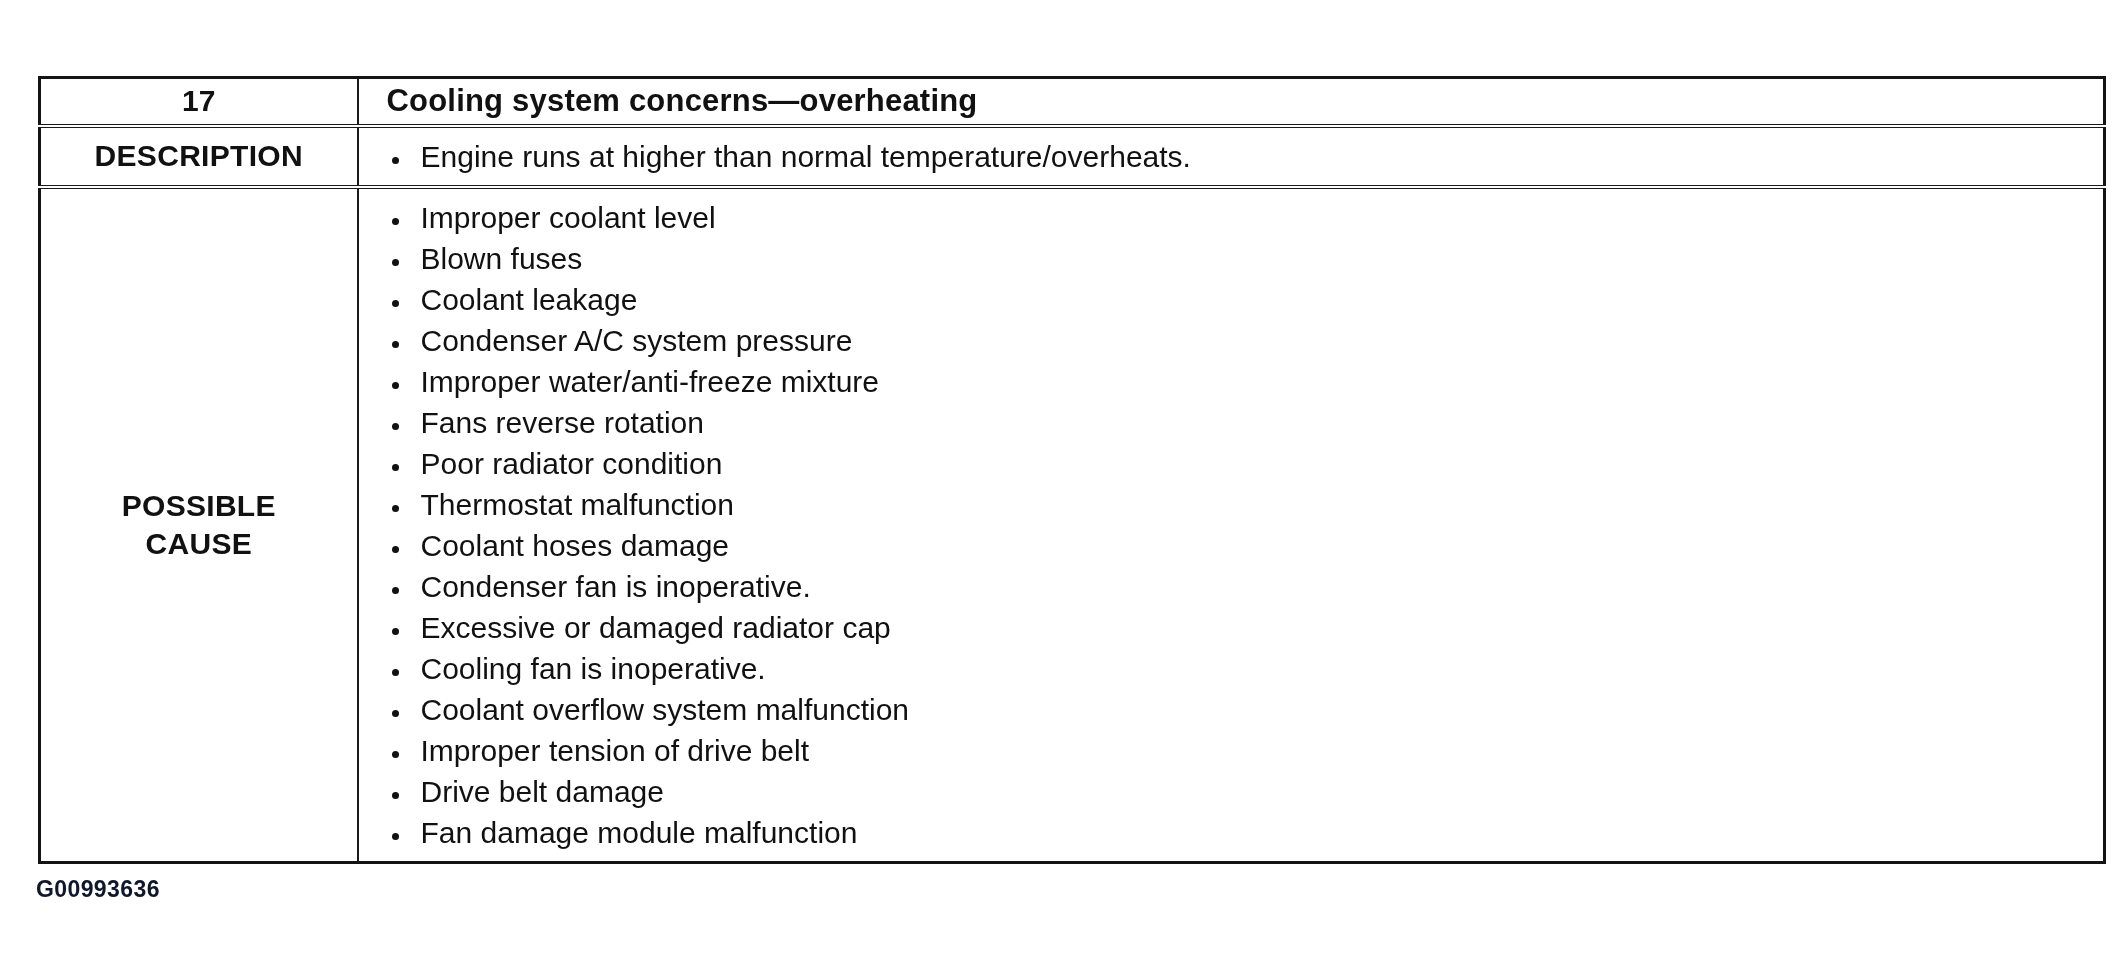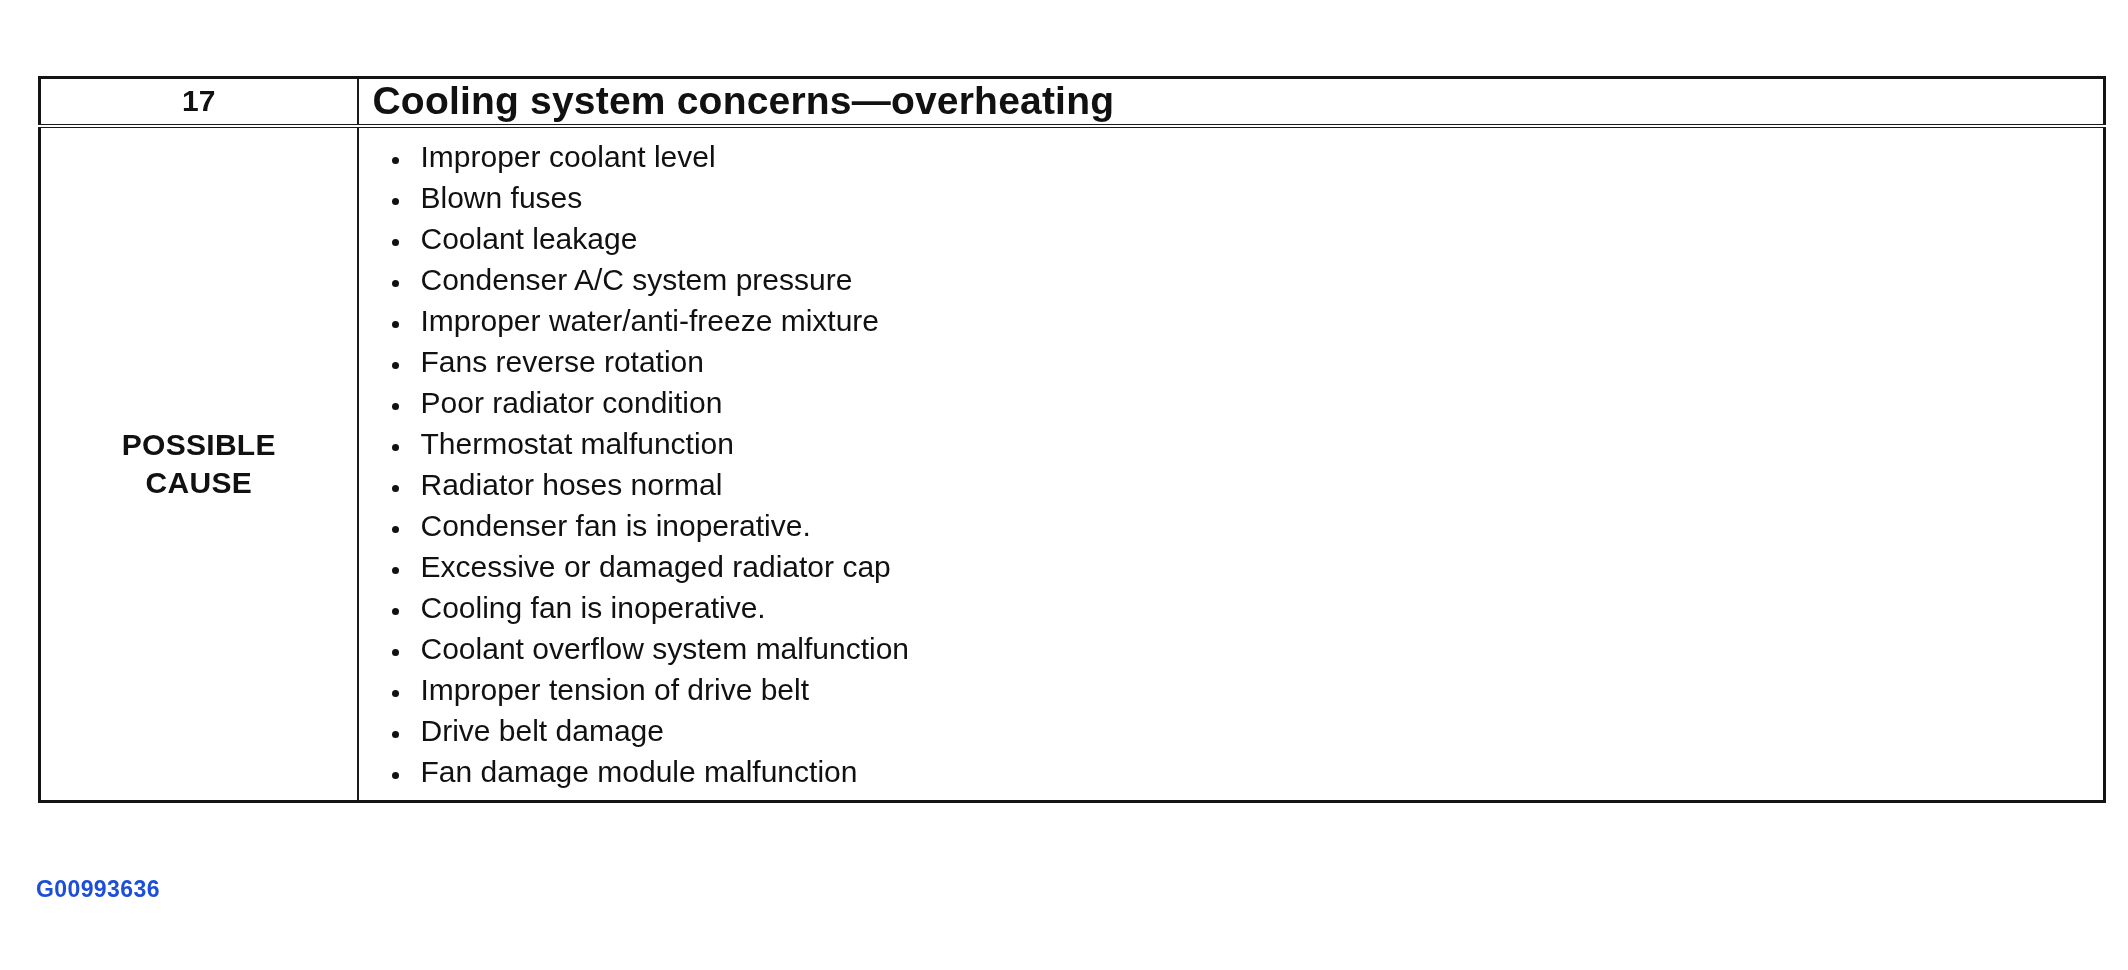--- a/index.html
+++ b/index.html
@@ -45,22 +45,22 @@
   }
 
   .header-num {
     text-align: center;
     font-weight: bold;
     font-size: 30px;
   }
 
   .title-cell {
     font-weight: bold;
-    font-size: 39px;
-    padding-left: 14px;
+    font-size: 31px;
+    padding-left: 28px;
     letter-spacing: 0.2px;
   }
 
   .desc-row td {
     height: 58px;
     border-bottom: 4px double #1a1a1a;
   }
 
   .label-cell {
     text-align: center;
@@ -94,56 +94,64 @@
     font-size: 24px;
   }
 
   .figure-code {
     position: absolute;
     left: 36px;
     top: 876px;
     font-size: 23px;
     font-weight: bold;
     letter-spacing: 0.4px;
-    color: #1d4ed8;
+    color: #0f172a;
   }
 </style>
 </head>
 <body>
 
 <div class="page">
 
   <table class="diag-table">
     <colgroup>
       <col class="label-col">
       <col>
     </colgroup>
 
     <tbody>
         <tr class="header-row">
       <td class="header-num">17</td>
       <td class="title-cell">Cooling system concerns—overheating</td>
     </tr>
 
+    <tr class="desc-row">
+      <td class="label-cell">DESCRIPTION</td>
+      <td class="content-cell">
+        <ul class="bullets">
+          <li>Engine runs at higher than normal temperature/overheats.</li>
+        </ul>
+      </td>
+    </tr>
 
     <tr class="cause-row">
       <td class="label-cell">
         <span class="label-wrap">POSSIBLE CAUSE</span>
       </td>
       <td class="content-cell">
         <ul class="bullets">
           <li>Improper coolant level</li>
           <li>Blown fuses</li>
           <li>Coolant leakage</li>
           <li>Condenser A/C system pressure</li>
           <li>Improper water/anti-freeze mixture</li>
           <li>Fans reverse rotation</li>
           <li>Poor radiator condition</li>
           <li>Thermostat malfunction</li>
-          <li>Radiator hoses normal</li>
+          <li>Coolant hoses damage</li>
           <li>Condenser fan is inoperative.</li>
           <li>Excessive or damaged radiator cap</li>
           <li>Cooling fan is inoperative.</li>
           <li>Coolant overflow system malfunction</li>
           <li>Improper tension of drive belt</li>
           <li>Drive belt damage</li>
           <li>Fan damage module malfunction</li>
         </ul>
       </td>
     </tr>

